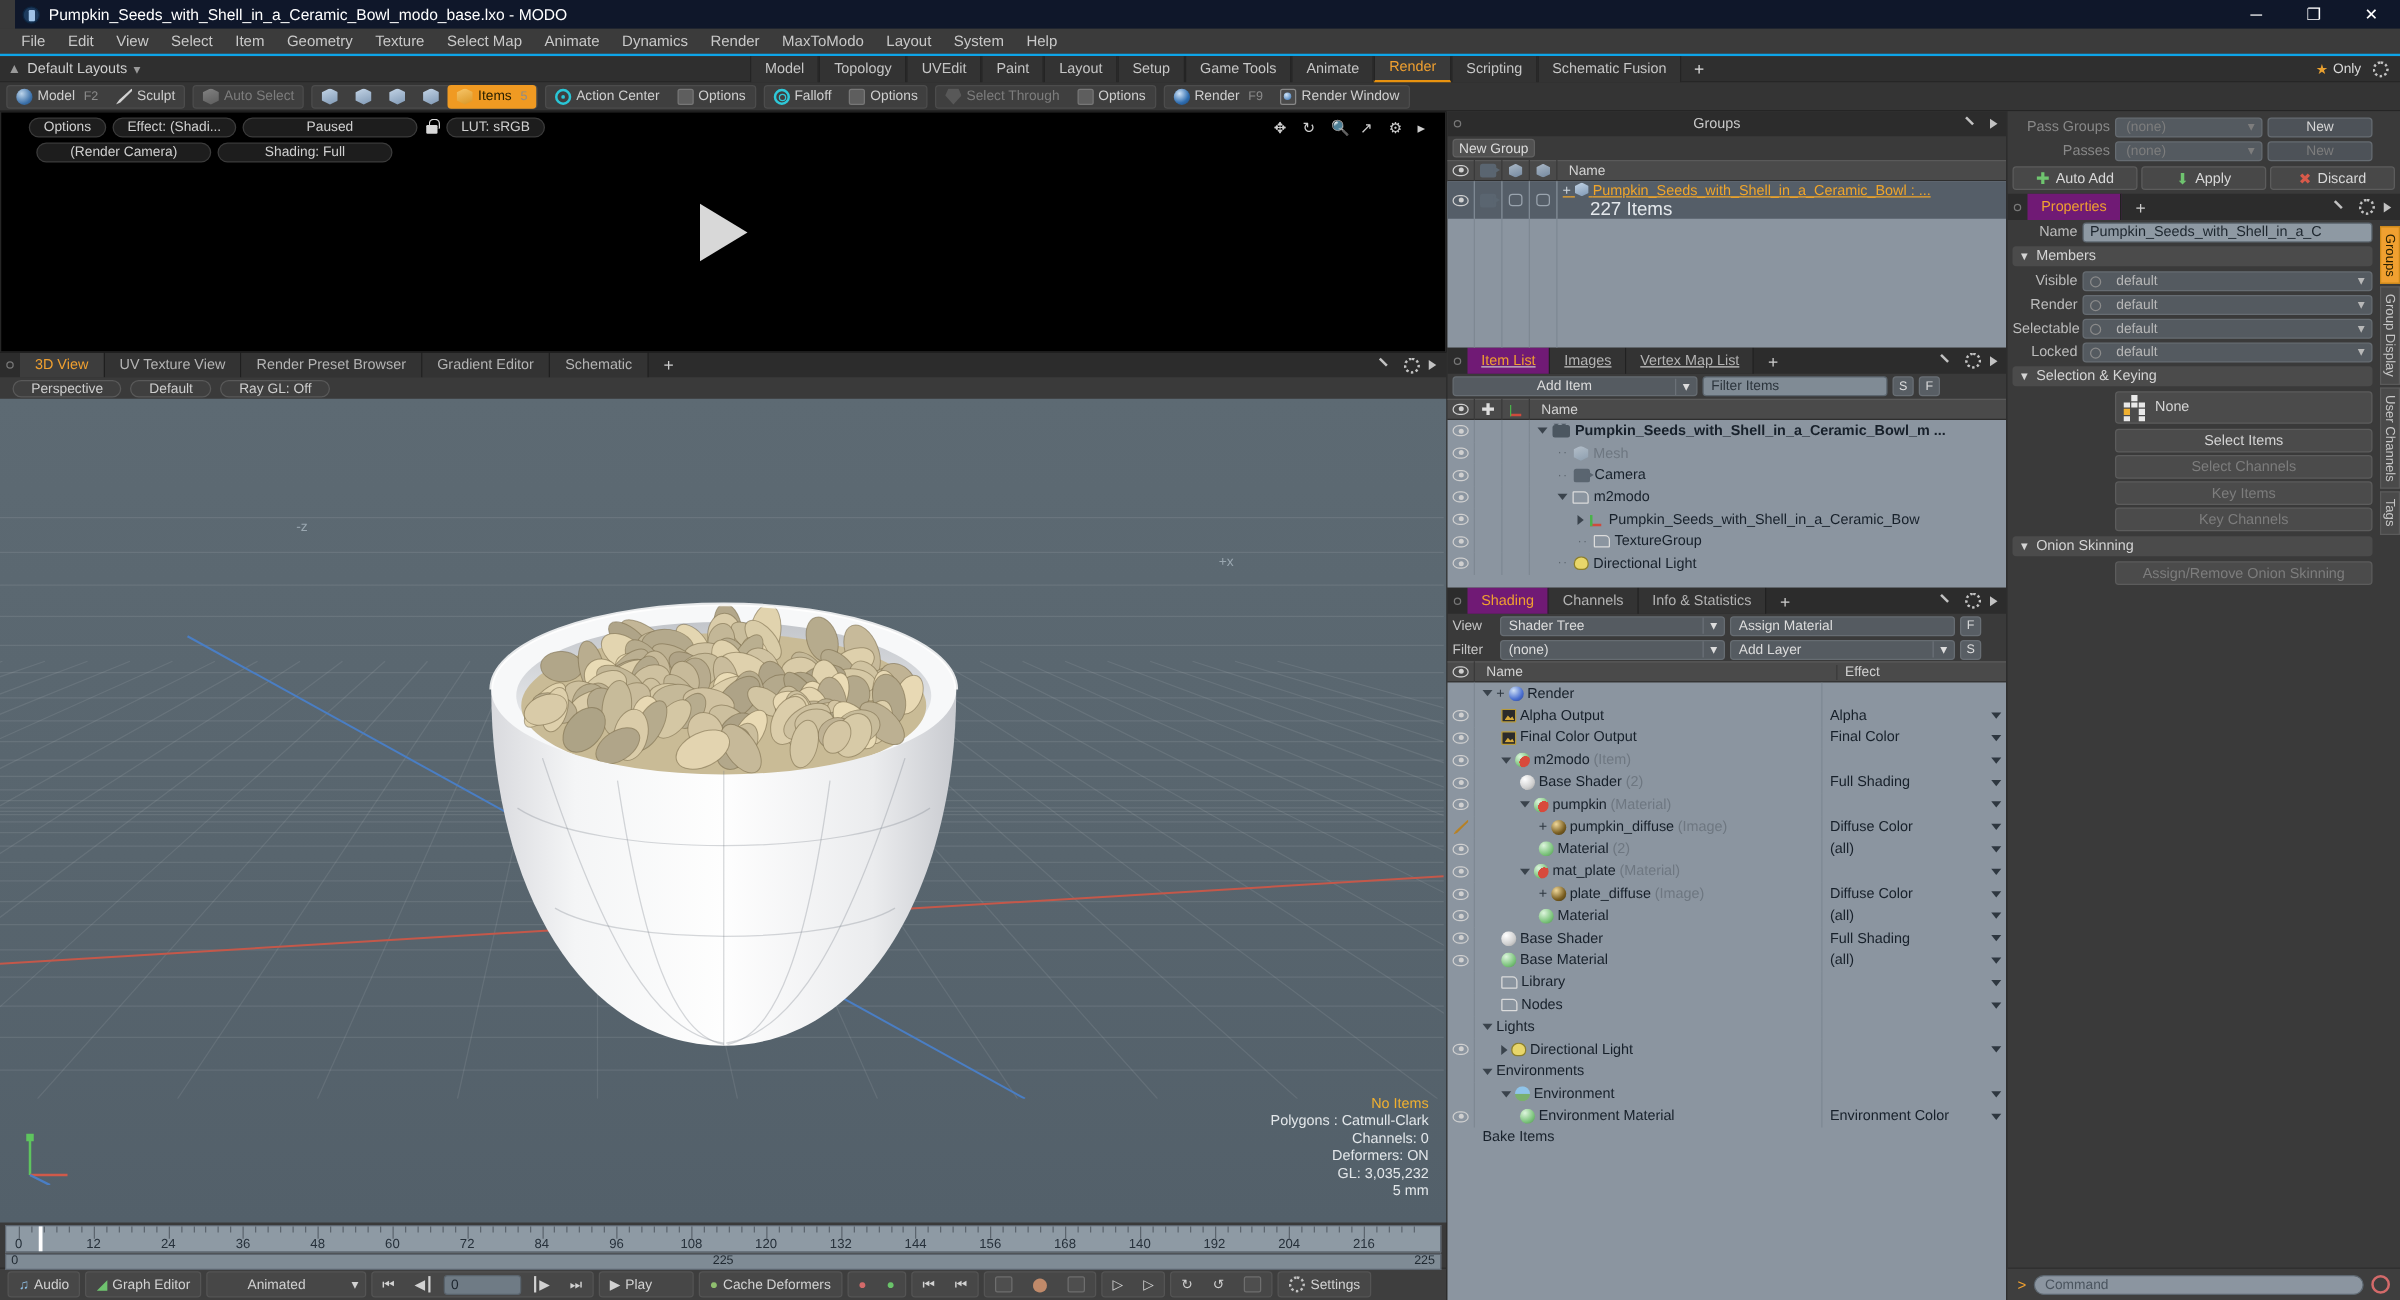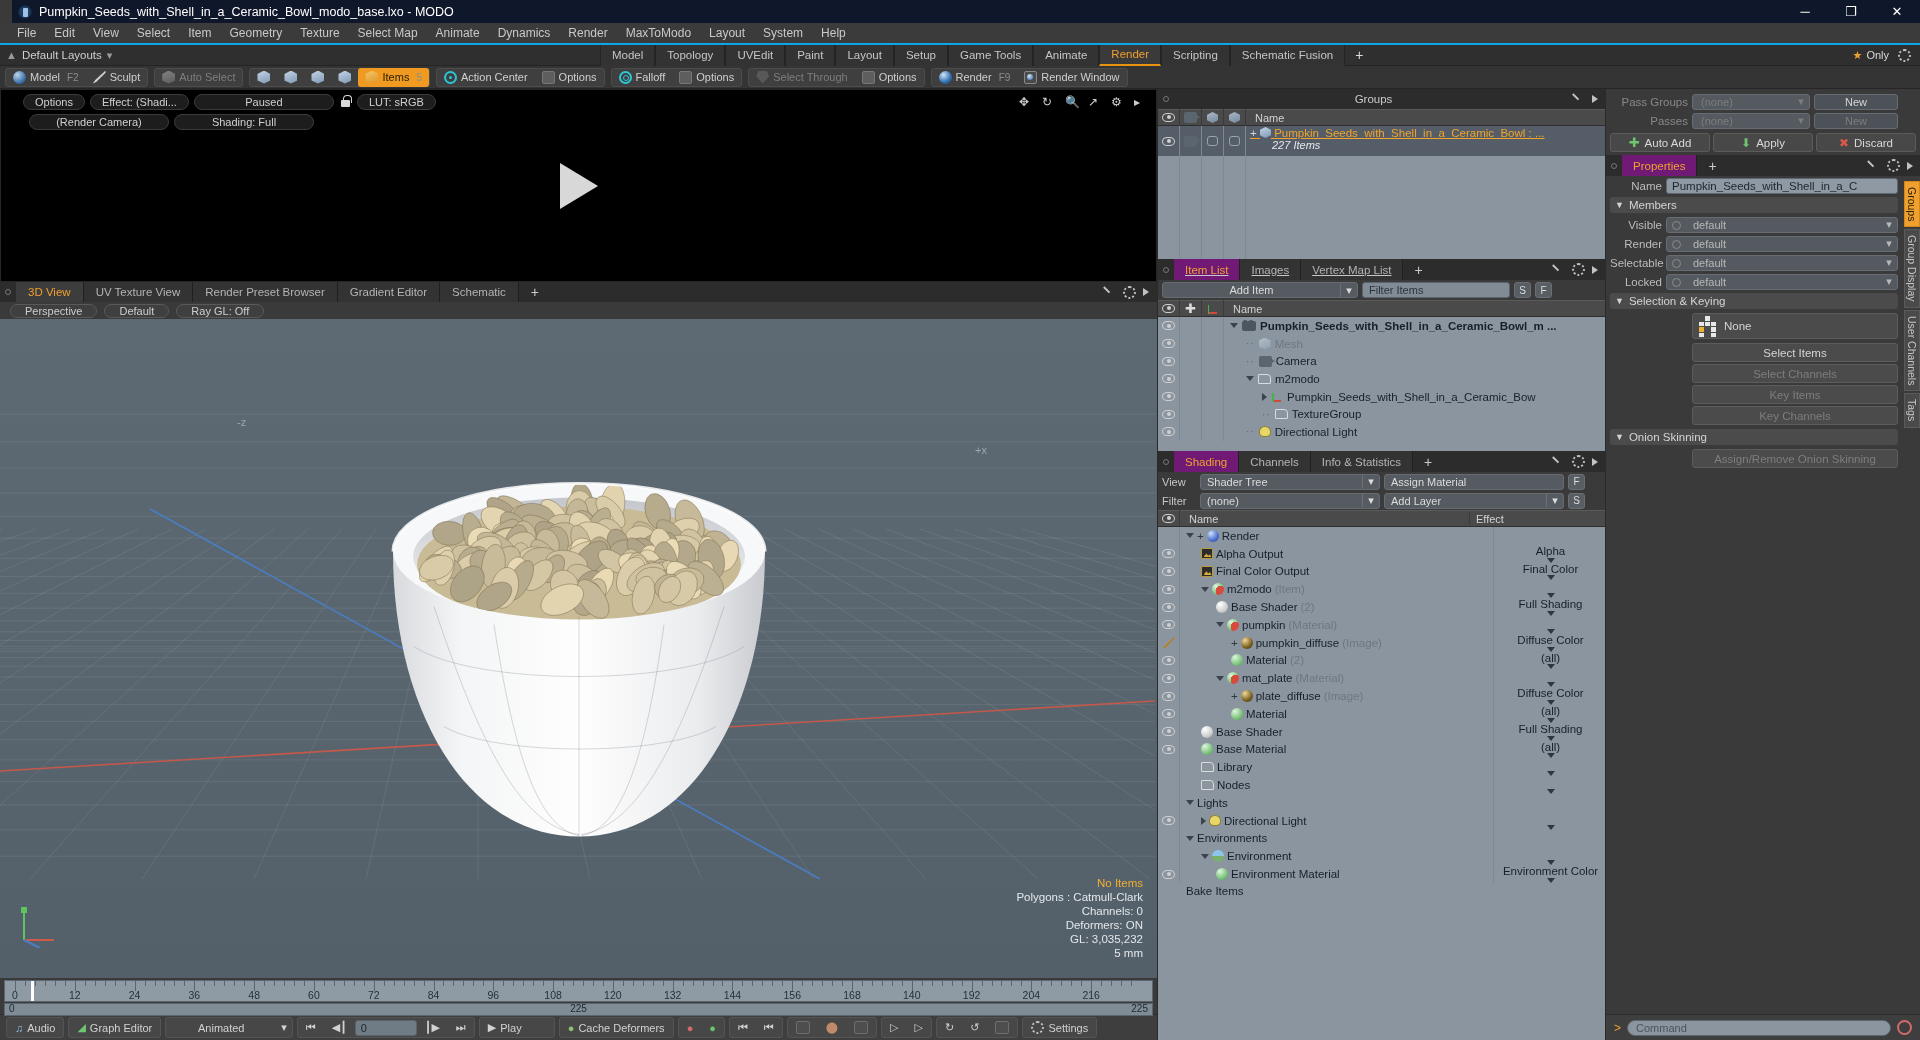--- a/index.html
+++ b/index.html
@@ -167,21 +167,21 @@
      border-radius:50%; background:#cfcfcf;}
 
   .grouplist{ background:#8b95a0; flex:1 1 auto; position:relative; }
   .grp-row{ display:flex; background:#555e68; height:30px; align-items:flex-start;}
   .grp-row .cc{ width:22px;height:30px;display:flex;align-items:center;justify-content:center;
      border-right:1px solid #6a727c;}
   .ck{ width:11px;height:10px;border:1px solid #9aa4ae;border-radius:3px;}
   .grp-name{ flex:1; padding:1px 0 0 4px; }
   .grp-name .l1{ color:#f0a52a; font-size:11.5px; font-weight:normal; text-decoration:underline;
      white-space:nowrap; overflow:hidden; }
-  .grp-name .l2{ color:#e4e8ec; font-size:11px; padding-left:22px;font-style:italic;}
+  .grp-name .l2{ color:#e4e8ec; font-size:15px; padding-left:22px;}
   .gcols{ position:absolute;inset:0;display:flex;pointer-events:none;}
   .gcols i{ width:22px; border-right:1px solid #7e8892; display:block;}
 
   
   .toolrow{ height:20px; display:flex;align-items:center;gap:4px;padding:2px 4px;}
   .combo{ background:#555b61;border:1px solid #666c72;border-radius:3px;height:16px;
      display:flex;align-items:center;font-size:11px;color:#dcdcdc;}
   .combo .lbl{ flex:1; text-align:center; }
   .combo .arw{ width:17px;display:flex;align-items:center;justify-content:center;
      border-left:1px solid #6b7178;}
@@ -231,23 +231,23 @@
      border-right:1px solid #3a3a3a;height:17px;}
   .shhdr .nmcol{ flex:1;padding-left:9px;font-size:11px;color:#d2d2d2;}
   .shhdr .efcol{ width:136px;padding-left:6px;font-size:11px;color:#d2d2d2;
      border-left:1px solid #3a3a3a;}
   .shbody{ background:#8b95a0; flex:1 1 auto; overflow:hidden; position:relative;}
   .shrow{ display:flex;height:17.8px;align-items:center;}
   .shrow .eyecol{ width:22px;height:100%;display:flex;align-items:center;justify-content:center;
      border-right:1px solid #7e8892;}
   .shrow .nmcol{ flex:1;display:flex;align-items:center;gap:3px;font-size:11.5px;
      color:#17202a;white-space:nowrap;overflow:hidden;}
-  .shrow .efcol{ width:112px;border-left:1px solid #7e8892;height:100%;display:flex;
+  .shrow .efcol{ width:148px;border-left:1px solid #7e8892;height:100%;display:flex;
      align-items:center;justify-content:space-between;padding:0 4px 0 6px;
-     font-size:11.5px;color:#17202a;flex-direction:column;}
+     font-size:11.5px;color:#17202a;}
   .shrow .efcol .dn{ width:0;height:0;border-left:4.5px solid transparent;
      border-right:4.5px solid transparent;border-top:5.5px solid #2e3740;}
   .ptype{ color:#6e7781; }
   .ball{ width:12px;height:12px;border-radius:50%;flex:0 0 auto;}
   .ball.blue{ background:radial-gradient(circle at 33% 28%,#cfe0f5,#4a6fd0 60%,#2b3f86);}
   .ball.white{ background:radial-gradient(circle at 33% 28%,#fff,#cfcfcf 60%,#9a9a9a);}
   .ball.green{ background:radial-gradient(circle at 33% 28%,#ddf5dd,#7dc47d 60%,#4a8f4a);}
   .ball.redgreen{ background:radial-gradient(circle at 70% 65%,#d84a3c 42%,transparent 43%),
      radial-gradient(circle at 33% 28%,#ddf5dd,#7dc47d 60%,#4a8f4a);}
   .ball.img{ background:radial-gradient(circle at 33% 28%,#f0d89a,#7a5f22 60%,#3a2c0c);}
@@ -993,20 +993,23 @@
       <div class="panelhdr">
         <div class="vdot">
             <i></i>
           </div>
         <div class="ttl">Groups</div>
         <div class="ph-icons">
           <span class="exp-ic"></span>
           <span class="tiny-arrow"></span>
         </div>
       </div>
+      <div class="newgroup-row">
+        <div class="newgroup-btn">New Group</div>
+      </div>
       <div class="tblhdr">
         <div class="cc">
             <span class="eye"></span>
           </div>
         <div class="cc">
             <span class="sc-cam"></span>
           </div>
         <div class="cc">
             <span class="ic cube" style="width:11px;height:11px;opacity:.8"></span>
           </div>

